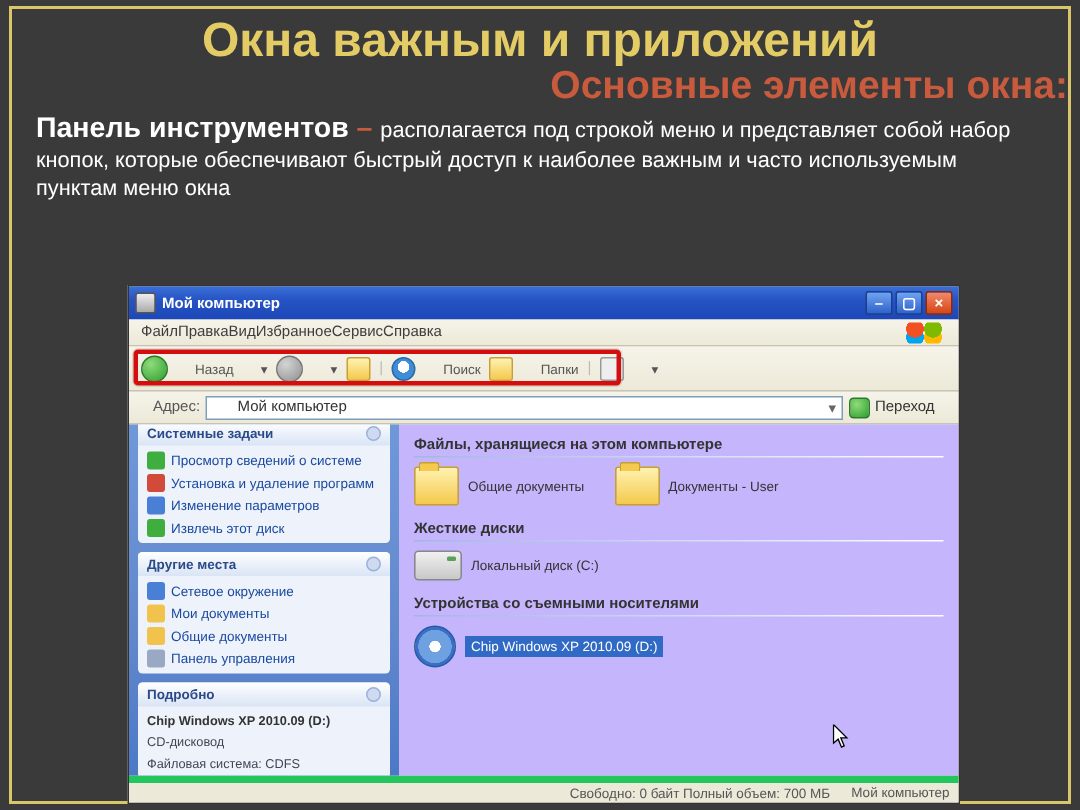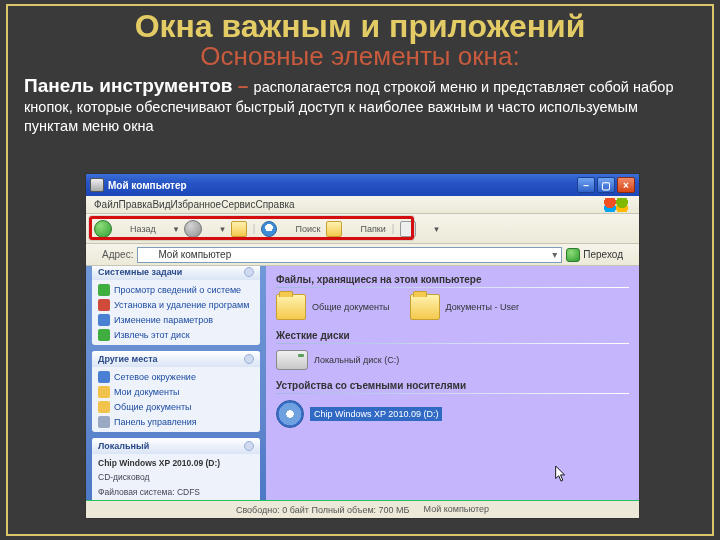--- a/index.html
+++ b/index.html
@@ -13,38 +13,38 @@
     position: absolute; top: 4px; left: 6px; right: 6px; bottom: 4px;
     border: 2px solid #d9c56a;
   }
   .title {
     text-align: center;
     font-size: 32px; font-weight: bold;
     color: #e3cc65;
     margin-top: 2px;
   }
   .subtitle {
-    text-align: center;
-    font-size: 26px; font-weight: normal;
+    text-align: right;
+    font-size: 26px; font-weight: bold;
     color: #c85a3d;
     margin-top: -4px;
   }
   .desc {
     color: #fff;
     font-size: 14.5px;
     padding: 2px 16px 0 16px;
     line-height: 1.28;
   }
   .desc .lead { font-size: 19px; font-weight: bold; }
   .desc .dash { font-size: 19px; font-weight: bold; color: #c85a3d; }
 
   
   .shot {
     position: absolute;
-    left: 77px; top: 167px;
+    left: 77px; top: 184px;
     width: 555px; height: 346px;
     background: #ece9d8;
     border: 1px solid #333;
     font-family: Tahoma, sans-serif;
     font-size: 10px;
     color: #333;
   }
   .titlebar {
     height: 22px;
     background: linear-gradient(#3a6fd8, #2754c4 40%, #1b47b8);
@@ -180,23 +180,23 @@
     border:1px solid #888;border-radius:3px;position:relative;
   }
   .driveicon::after{content:"";position:absolute;right:3px;top:3px;width:6px;height:3px;background:#5aa05a;border-radius:1px;}
   .cdicon {
     width:28px;height:28px;border-radius:50%;
     background: radial-gradient(circle,#fff 0 20%,#6fa0e0 21% 60%,#3a6fc8 61%);
     border:1px solid #2a5aa0;
   }
   .selrow { background:#316ac5; color:#fff; padding:2px 4px; display:inline-flex; align-items:center; gap:6px;}
   .statusbar {
-    height:18px; border-top:1px solid #22c55e;
+    height:18px; border-top:5px solid #22c55e;
     background:#ece9d8;
-    display:flex; align-items:center; justify-content:center;
+    display:flex; align-items:center; justify-content:flex-end;
     padding:0 6px; font-size:9px; color:#555;
   }
   .chev { width:10px;height:10px;border-radius:50%;background:#cfd9ef;border:1px solid #9ab0dc;}
   .cursor {
     position:absolute; right:72px; bottom:36px;
     width:12px;height:16px;
   }
   .cursor svg{width:100%;height:100%;}
 </style>
 </head>
@@ -311,21 +311,21 @@
                 <span>Общие документы</span>
               </div>
             <div class="pitem">
                 <span class="pi gray"></span>
                 <span>Панель управления</span>
               </div>
           </div>
         </div>
         <div class="panel details">
           <div class="ph">
-              <span>Локальный</span>
+              <span>Подробно</span>
               <span class="chev"></span>
             </div>
           <div class="pb">
             <div style="font-weight:bold;color:#333">Chip Windows XP 2010.09 (D:)</div>
             <div>CD-дисковод</div>
             <div>Файловая система: CDFS</div>
 
           </div>
         </div>
       </div>

